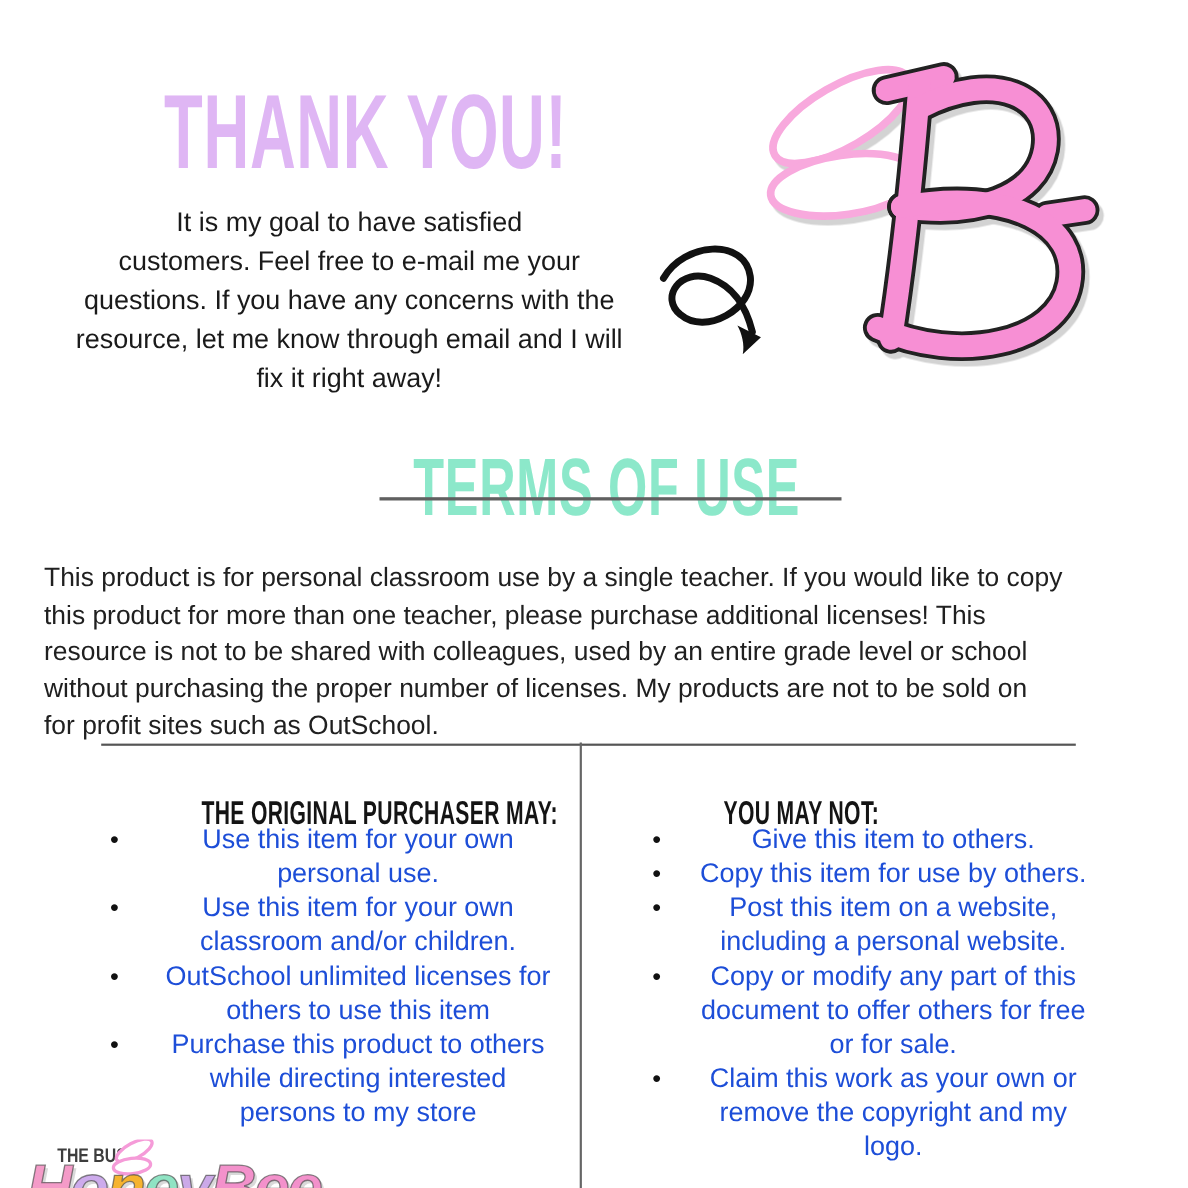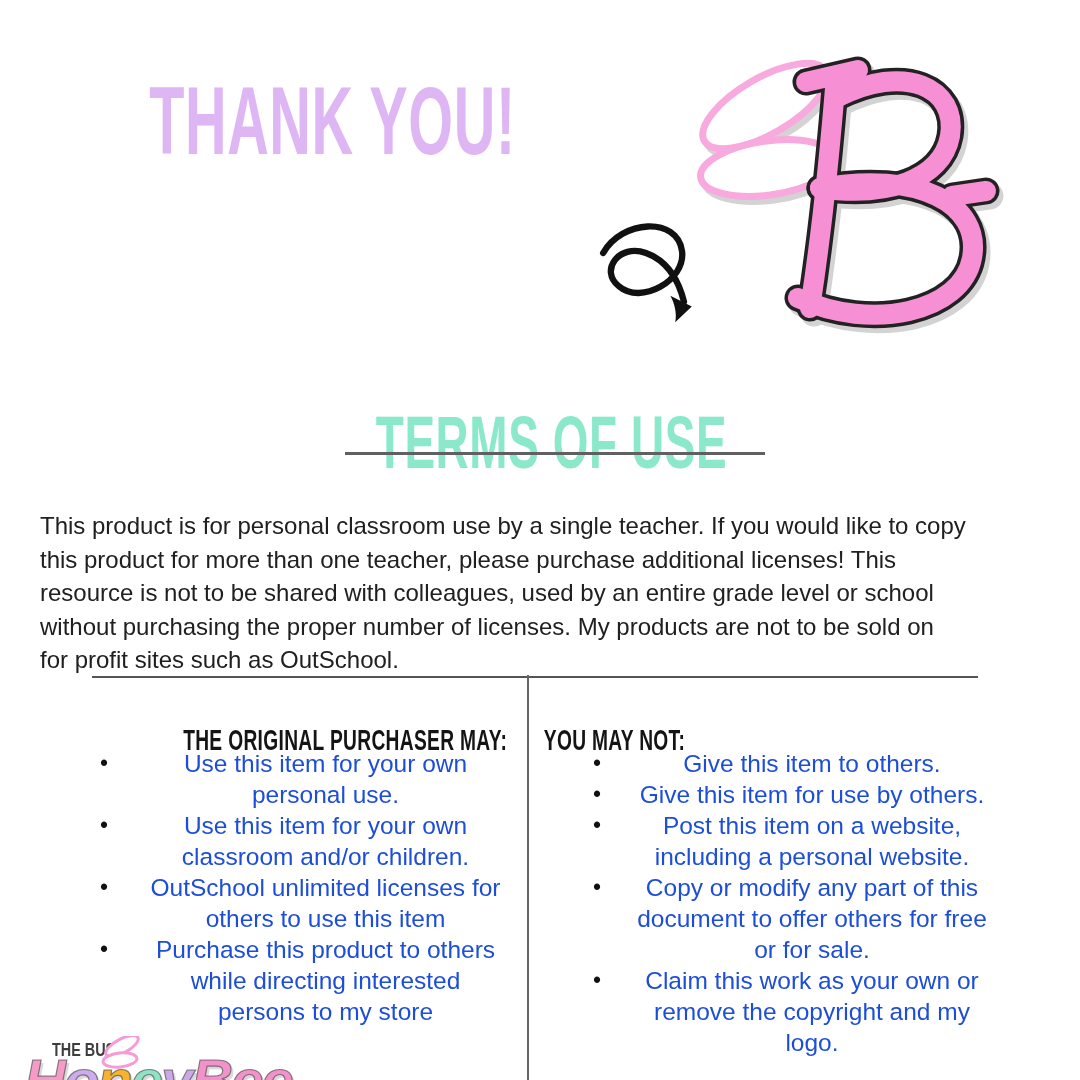--- a/index.html
+++ b/index.html
@@ -30,21 +30,21 @@
         transform:scaleX(.62);transform-origin:center;white-space:nowrap;letter-spacing:1px;}
   .title-underline{position:absolute;left:345px;top:416px;width:420px;height:3px;background:#606060;}
   .terms-body{position:absolute;left:40px;top:449px;width:1000px;text-align:left;
         font-size:24px;line-height:33.5px;color:#202020;font-weight:500;white-space:pre-line;}
 
   
   .rule-h{position:absolute;left:92px;top:640px;width:886px;height:2px;background:#555;}
   .rule-v{position:absolute;left:527px;top:639px;width:2px;height:424px;background:#666;}
 
   
-  .col-h{position:absolute;text-align:left;line-height:1.1;}
+  .col-h{position:absolute;text-align:center;line-height:1.1;}
   .col-h span{display:inline-block;font-size:30px;font-weight:800;color:#141414;
         transform:scaleX(.64);transform-origin:center;white-space:nowrap;letter-spacing:.5px;}
   .col-h.left{left:92px;top:668px;width:436px;}
   .col-h.right{left:504px;top:668px;width:450px;}
 
   ul.blist{position:absolute;margin:0;padding:0;list-style:none;}
   ul.blist.left{left:100px;top:712px;width:415px;}
   ul.blist.right{left:593px;top:712px;width:402px;}
   ul.blist li{display:flex;align-items:flex-start;}
   ul.blist .bullet{width:36px;flex:0 0 36px;font-size:23px;line-height:31px;color:#111;}
@@ -61,20 +61,25 @@
         text-shadow:2.5px 2.5px 0 rgba(130,130,130,.3);}
 </style>
 </head>
 <body>
 
 <div id="page">
 
   <h1 class="ty-title">
     <span>THANK YOU!</span>
   </h1>
+  <p class="ty-body">It is my goal to have satisfied
+customers. Feel free to e-mail me your
+questions. If you have any concerns with the
+resource, let me know through email and I will
+fix it right away!</p>
 
   <svg class="arrow" viewBox="0 0 100 115">
     <path d="M6,38 C25,4 82,0 87,36 C91,66 45,92 22,72 C2,56 22,28 50,38 C72,46 83,64 89,88" fill="none" stroke="#111" stroke-width="6.5" stroke-linecap="round"></path>
     <path d="M75,82 L97,93 L80,109 C82,100 79,89 75,82 Z" fill="#111"></path>
   </svg>
 
   <svg class="blogo" viewBox="0 0 380 300">
     <g>
       <ellipse cx="75" cy="60" rx="70" ry="28" transform="rotate(-30 75 60)" fill="#ffffff" stroke="#F8A9DD" stroke-width="7"></ellipse>
       <ellipse cx="78" cy="122" rx="68" ry="27" transform="rotate(-8 78 122)" fill="#ffffff" stroke="#F8A9DD" stroke-width="7"></ellipse>
@@ -139,21 +144,21 @@
   <h3 class="col-h right">
     <span>YOU MAY NOT:</span>
   </h3>
   <ul class="blist right">
       <li>
         <span class="bullet">•</span>
         <span class="li-text">Give this item to others.</span>
       </li>
       <li>
         <span class="bullet">•</span>
-        <span class="li-text">Give this item for use by others.</span>
+        <span class="li-text">Copy this item for use by others.</span>
       </li>
       <li>
         <span class="bullet">•</span>
         <span class="li-text">Post this item on a website,
 including a personal website.</span>
       </li>
       <li>
         <span class="bullet">•</span>
         <span class="li-text">Copy or modify any part of this
 document to offer others for free

